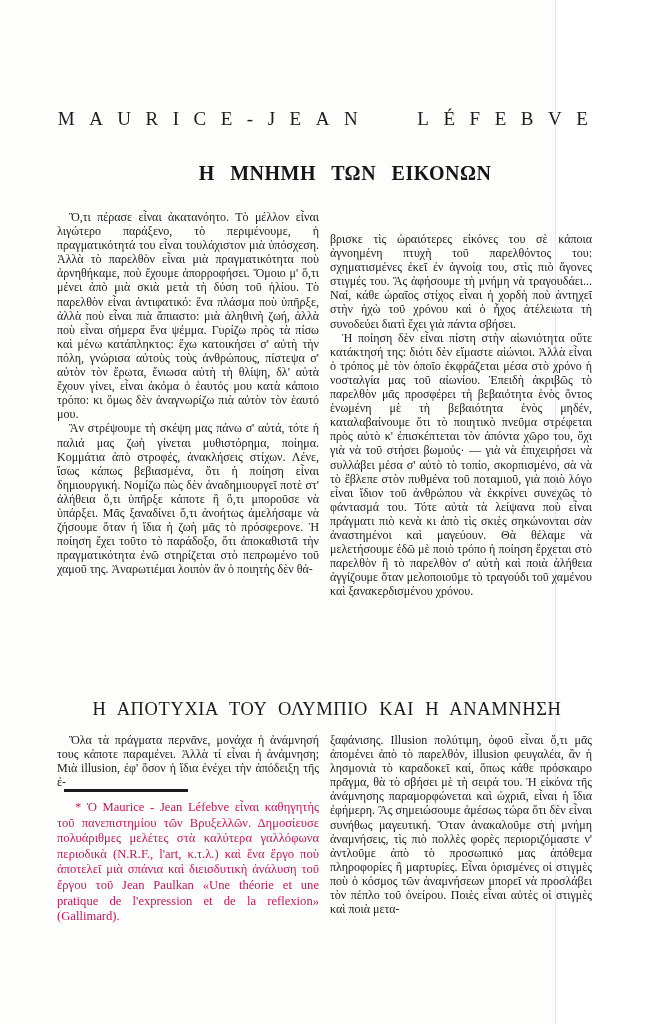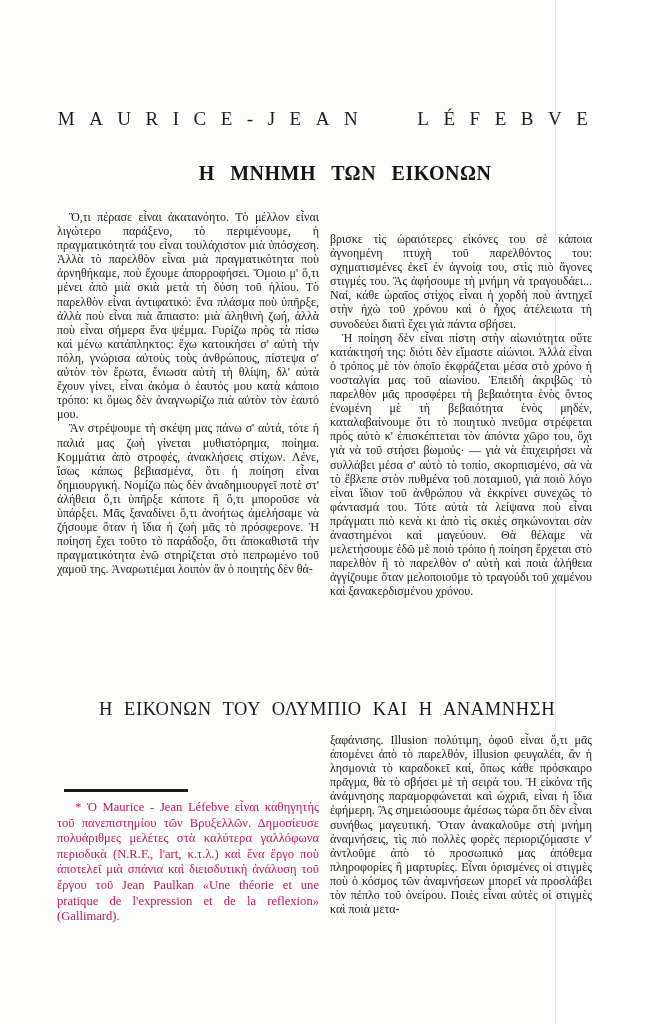--- a/index.html
+++ b/index.html
@@ -67,22 +67,25 @@
   <div class="col col-l1">
     <p>Ὅ,τι πέρασε εἶναι ἀκατανόητο. Τὸ μέλλον εἶναι λιγώτερο παράξενο, τὸ περιμένουμε, ἡ πραγματικότητά του εἶναι τουλάχιστον μιὰ ὑπόσχεση. Ἀλλὰ τὸ παρελθὸν εἶναι μιὰ πραγματικότητα ποὺ ἀρνηθήκαμε, ποὺ ἔχουμε ἀπορροφήσει. Ὅμοιο μ' ὅ,τι μένει ἀπὸ μιὰ σκιὰ μετὰ τὴ δύση τοῦ ἡλίου. Τὸ παρελθὸν εἶναι ἀντιφατικό: ἕνα πλάσμα ποὺ ὑπῆρξε, ἀλλὰ ποὺ εἶναι πιὰ ἄπιαστο: μιὰ ἀληθινὴ ζωή, ἀλλὰ ποὺ εἶναι σήμερα ἕνα ψέμμα. Γυρίζω πρὸς τὰ πίσω καὶ μένω κατάπληκτος: ἔχω κατοικήσει σ' αὐτὴ τὴν πόλη, γνώρισα αὐτοὺς τοὺς ἀνθρώπους, πίστεψα σ' αὐτὸν τὸν ἔρωτα, ἔνιωσα αὐτὴ τὴ θλίψη, δλ' αὐτὰ ἔχουν γίνει, εἶναι ἀκόμα ὁ ἑαυτός μου κατὰ κάποιο τρόπο: κι ὅμως δὲν ἀναγνωρίζω πιὰ αὐτὸν τὸν ἑαυτό μου.</p>
     <p>Ἂν στρέψουμε τὴ σκέψη μας πάνω σ' αὐτά, τότε ἡ παλιά μας ζωὴ γίνεται μυθιστόρημα, ποίημα. Κομμάτια ἀπὸ στροφές, ἀνακλήσεις στίχων. Λένε, ἴσως κάπως βεβιασμένα, ὅτι ἡ ποίηση εἶναι δημιουργική. Νομίζω πὼς δὲν ἀναδημιουργεῖ ποτὲ στ' ἀλήθεια ὅ,τι ὑπῆρξε κάποτε ἢ ὅ,τι μποροῦσε νὰ ὑπάρξει. Μᾶς ξαναδίνει ὅ,τι ἀνοήτως ἀμελήσαμε νὰ ζήσουμε ὅταν ἡ ἴδια ἡ ζωὴ μᾶς τὸ πρόσφερονε. Ἡ ποίηση ἔχει τοῦτο τὸ παράδοξο, ὅτι ἀποκαθιστᾶ τὴν πραγματικότητα ἐνῶ στηρίζεται στὸ πεπρωμένο τοῦ χαμοῦ της. Ἀναρωτιέμαι λοιπὸν ἂν ὁ ποιητὴς δὲν θά-</p>
   </div>
 
   <div class="col col-r1">
     <p class="cont">βρισκε τὶς ὡραιότερες εἰκόνες του σὲ κάποια ἀγνοημένη πτυχὴ τοῦ παρελθόντος του: σχηματισμένες ἐκεῖ ἐν ἀγνοίᾳ του, στὶς πιὸ ἄγονες στιγμές του. Ἂς ἀφήσουμε τὴ μνήμη νὰ τραγουδάει... Ναί, κάθε ὡραῖος στίχος εἶναι ἡ χορδὴ ποὺ ἀντηχεῖ στὴν ἠχὼ τοῦ χρόνου καὶ ὁ ἦχος ἀτέλειωτα τὴ συνοδεύει διατὶ ἔχει γιὰ πάντα σβήσει.</p>
     <p>Ἡ ποίηση δὲν εἶναι πίστη στὴν αἰωνιότητα οὔτε κατάκτησή της: διότι δὲν εἴμαστε αἰώνιοι. Ἀλλὰ εἶναι ὁ τρόπος μὲ τὸν ὁποῖο ἐκφράζεται μέσα στὸ χρόνο ἡ νοσταλγία μας τοῦ αἰωνίου. Ἐπειδὴ ἀκριβῶς τὸ παρελθὸν μᾶς προσφέρει τὴ βεβαιότητα ἑνὸς ὄντος ἑνωμένη μὲ τὴ βεβαιότητα ἑνὸς μηδέν, καταλαβαίνουμε ὅτι τὸ ποιητικὸ πνεῦμα στρέφεται πρὸς αὐτὸ κ' ἐπισκέπτεται τὸν ἀπόντα χῶρο του, ὄχι γιὰ νὰ τοῦ στήσει βωμούς· — γιὰ νὰ ἐπιχειρήσει νὰ συλλάβει μέσα σ' αὐτὸ τὸ τοπίο, σκορπισμένο, σὰ νὰ τὸ ἔβλεπε στὸν πυθμένα τοῦ ποταμιοῦ, γιὰ ποιὸ λόγο εἶναι ἴδιον τοῦ ἀνθρώπου νὰ ἐκκρίνει συνεχῶς τὸ φάντασμά του. Τότε αὐτὰ τὰ λείψανα ποὺ εἶναι πράγματι πιὸ κενὰ κι ἀπὸ τὶς σκιὲς σηκώνονται σὰν ἀναστημένοι καὶ μαγεύουν. Θὰ θέλαμε νὰ μελετήσουμε ἐδῶ μὲ ποιὸ τρόπο ἡ ποίηση ἔρχεται στὸ παρελθὸν ἢ τὸ παρελθὸν σ' αὐτὴ καὶ ποιὰ ἀλήθεια ἀγγίζουμε ὅταν μελοποιοῦμε τὸ τραγούδι τοῦ χαμένου καὶ ξανακερδισμένου χρόνου.</p>
   </div>
 
-  <div class="title2">Η ΕΙΚΟΝΩΝ ΤΟΥ ΟΛΥΜΠΙΟ ΚΑΙ Η ΑΝΑΜΝΗΣΗ</div>
+  <div class="title2">Η ΑΠΟΤΥΧΙΑ ΤΟΥ ΟΛΥΜΠΙΟ ΚΑΙ Η ΑΝΑΜΝΗΣΗ</div>
 
+  <div class="col col-l2">
+    <p>Ὅλα τὰ πράγματα περνᾶνε, μονάχα ἡ ἀνάμνησή τους κάποτε παραμένει. Ἀλλὰ τί εἶναι ἡ ἀνάμνηση; Μιὰ illusion, ἐφ' ὅσον ἡ ἴδια ἐνέχει τὴν ἀπόδειξη τῆς ἐ-</p>
+  </div>
 
   <div class="rule"></div>
 
   <div class="footnote">
     <p>* Ὁ Maurice - Jean Léfebve εἶναι καθηγητὴς τοῦ πανεπιστημίου τῶν Βρυξελλῶν. Δημοσίευσε πολυάριθμες μελέτες στὰ καλύτερα γαλλόφωνα περιοδικὰ (N.R.F., l'art, κ.τ.λ.) καὶ ἕνα ἔργο ποὺ ἀποτελεῖ μιὰ σπάνια καὶ διεισδυτικὴ ἀνάλυση τοῦ ἔργου τοῦ Jean Paulkan «Une théorie et une pratique de l'expression et de la reflexion» (Gallimard).</p>
   </div>
 
   <div class="col col-r2">
     <p class="cont">ξαφάνισης. Illusion πολύτιμη, ὀφοῦ εἶναι ὅ,τι μᾶς ἀπομένει ἀπὸ τὸ παρελθόν, illusion φευγαλέα, ἂν ἡ λησμονιὰ τὸ καραδοκεῖ καί, ὅπως κάθε πρόσκαιρο πρᾶγμα, θὰ τὸ σβήσει μὲ τὴ σειρά του. Ἡ εἰκόνα τῆς ἀνάμνησης παραμορφώνεται καὶ ὠχριᾶ, εἶναι ἡ ἴδια ἐφήμερη. Ἂς σημειώσουμε ἀμέσως τώρα ὅτι δὲν εἶναι συνήθως μαγευτική. Ὅταν ἀνακαλοῦμε στὴ μνήμη ἀναμνήσεις, τὶς πιὸ πολλὲς φορὲς περιοριζόμαστε ν' ἀντλοῦμε ἀπὸ τὸ προσωπικό μας ἀπόθεμα πληροφορίες ἢ μαρτυρίες. Εἶναι ὁρισμένες οἱ στιγμὲς ποὺ ὁ κόσμος τῶν ἀναμνήσεων μπορεῖ νὰ προσλάβει τὸν πέπλο τοῦ ὀνείρου. Ποιὲς εἶναι αὐτὲς οἱ στιγμὲς καὶ ποιὰ μετα-</p>
   </div>

